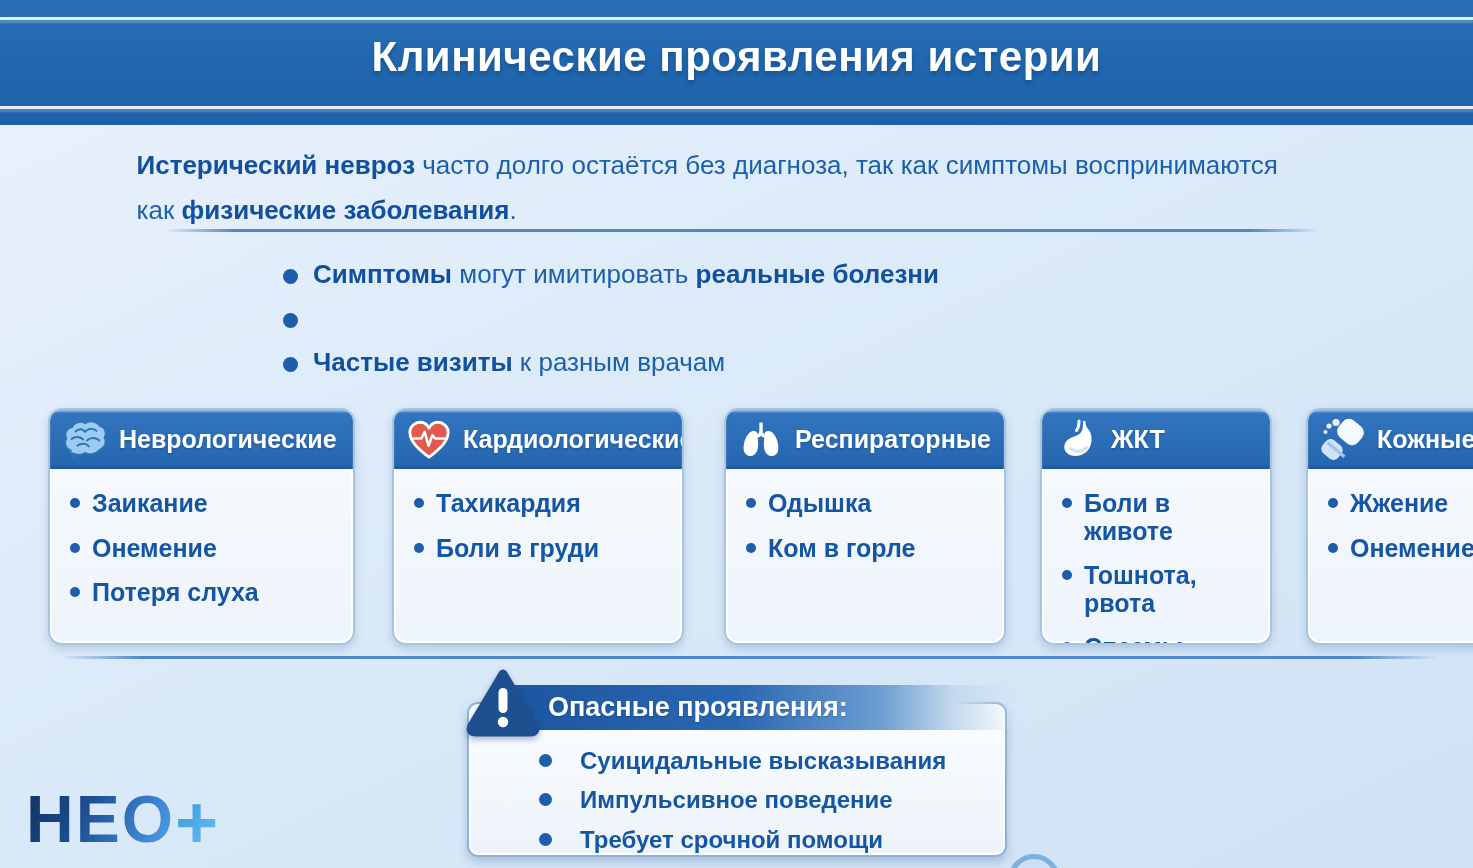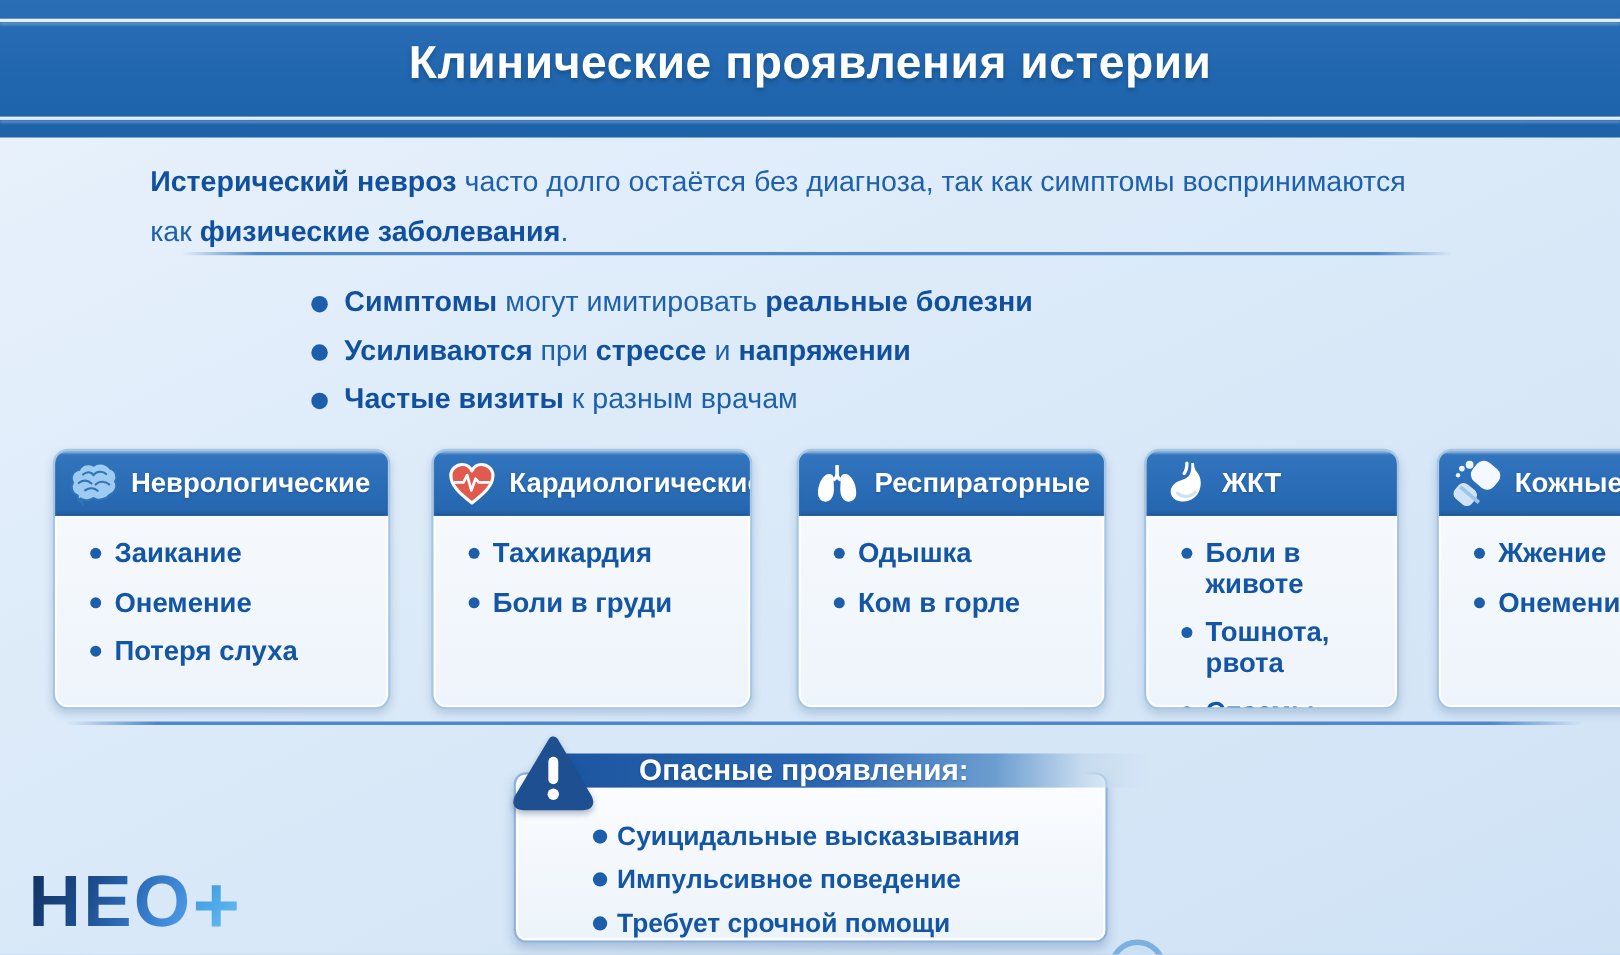--- a/index.html
+++ b/index.html
@@ -38,37 +38,37 @@
   .card:nth-child(2){width:292px;margin-right:16px;}
   .card:nth-child(3){width:282px;margin-right:10px;}
   .card:nth-child(4){width:232px;margin-right:10px;}
   .card:nth-child(5){width:210px;}
   .card-header{height:59px;display:flex;align-items:center;gap:11px;padding:0 8px 0 12px;
         background:linear-gradient(180deg,#3henomen 0%,#2465ae 100%);
         background:linear-gradient(180deg,#3276bf 0%,#2465ae 100%);
         box-shadow:inset 0 2px 2px rgba(255,255,255,.45), inset 0 -2px 3px rgba(0,20,50,.2);}
   .card-title{color:#ffffff;font-size:25px;font-weight:700;text-shadow:0 1px 2px rgba(10,40,80,.3);}
   .hicon{flex:none;width:46px;height:46px;display:flex;align-items:center;justify-content:center;}
-  .card-list{list-style:none;margin:0;padding:21px 8px 0 32px;}
+  .card-list{list-style:none;margin:0;padding:21px 8px 0 20px;}
   .card-item{display:flex;gap:12px;align-items:flex-start;margin-bottom:17px;
         color:#1456a4;font-weight:700;font-size:25px;line-height:1.1;}
   .idot{flex:none;width:10px;height:10px;border-radius:50%;background:#1c5dac;margin-top:8px;}
   
   .warning{position:absolute;left:464px;top:666px;width:566px;height:196px;}
-  .warn-banner{position:absolute;left:36px;top:19px;width:530px;height:31px;z-index:2;
+  .warn-banner{position:absolute;left:36px;top:19px;width:530px;height:45px;z-index:2;
         background:linear-gradient(90deg,#1c55a0 0%,#2a67b2 45%,#6d9ed1 72%,#c6dbee 86%,rgba(230,240,250,0) 97%);
-        display:flex;align-items:center;padding-left:33px;}
+        display:flex;align-items:center;}
   .warn-title{color:#ffffff;font-size:27px;font-weight:700;padding-left:48px;
         text-shadow:0 1px 2px rgba(10,40,80,.3);}
   .warn-body{position:absolute;left:3px;top:36px;width:540px;height:155px;z-index:1;
         border-radius:11px;background:linear-gradient(180deg,#fcfdff,#ecf3fa);
         border:2px solid #8fb3d8;box-sizing:border-box;
         box-shadow:0 5px 10px rgba(50,90,150,.28), inset 0 0 0 2px #ffffff;}
   .warn-list{list-style:none;margin:0;padding:44px 0 0 70px;}
-  .warn-item{display:flex;gap:9px;align-items:flex-start;margin-bottom:13px;
+  .warn-item{display:flex;gap:28px;align-items:flex-start;margin-bottom:13px;
         color:#1456a4;font-weight:700;font-size:24px;line-height:1.1;}
   .warn-item .idot{width:13px;height:13px;margin-top:6px;}
   .tri{position:absolute;left:0;top:0;z-index:3;filter:drop-shadow(0 3px 3px rgba(20,50,90,.35));}
   
   .logo{position:absolute;left:26px;top:786px;font-size:66px;font-weight:700;
         letter-spacing:2px;line-height:1;user-select:none;}
   .logo-neo{background:linear-gradient(115deg,#10305f 0%,#1d4f91 40%,#3c86d6 78%,#5aa6e8 100%);
         -webkit-background-clip:text;background-clip:text;color:transparent;}
   .logo-plus{background:linear-gradient(135deg,#2d8ad8 0%,#55aeea 55%,#79c6f4 100%);
         -webkit-background-clip:text;background-clip:text;color:transparent;
@@ -89,21 +89,21 @@
   </div>
 
   <div class="intro"><span class="b">Истерический невроз</span><span> часто долго остаётся без диагноза, так как симптомы воспринимаются</span><br><span>как </span><span class="b">физические заболевания</span><span>.</span></div>
   <div class="divider divider-1"></div>
 
   <div class="overview">
     <div class="bullet-row">
       <span class="dot"></span><span><span class="b">Симптомы </span><span>могут имитировать </span><span class="b">реальные болезни</span></span>
     </div>
     <div class="bullet-row">
-      <span class="dot"></span><span><span class="b">Усиливаются </span><span>при </span><span class="b">стрессе</span><span> и </span><span class="b">напряжении</span></span>
+      <span class="dot"></span>
     </div>
     <div class="bullet-row">
       <span class="dot"></span><span><span class="b">Частые визиты </span><span>к разным врачам</span></span>
     </div>
   </div>
 
   <div class="cards">
 
     <div class="card">
       <div class="card-header">

